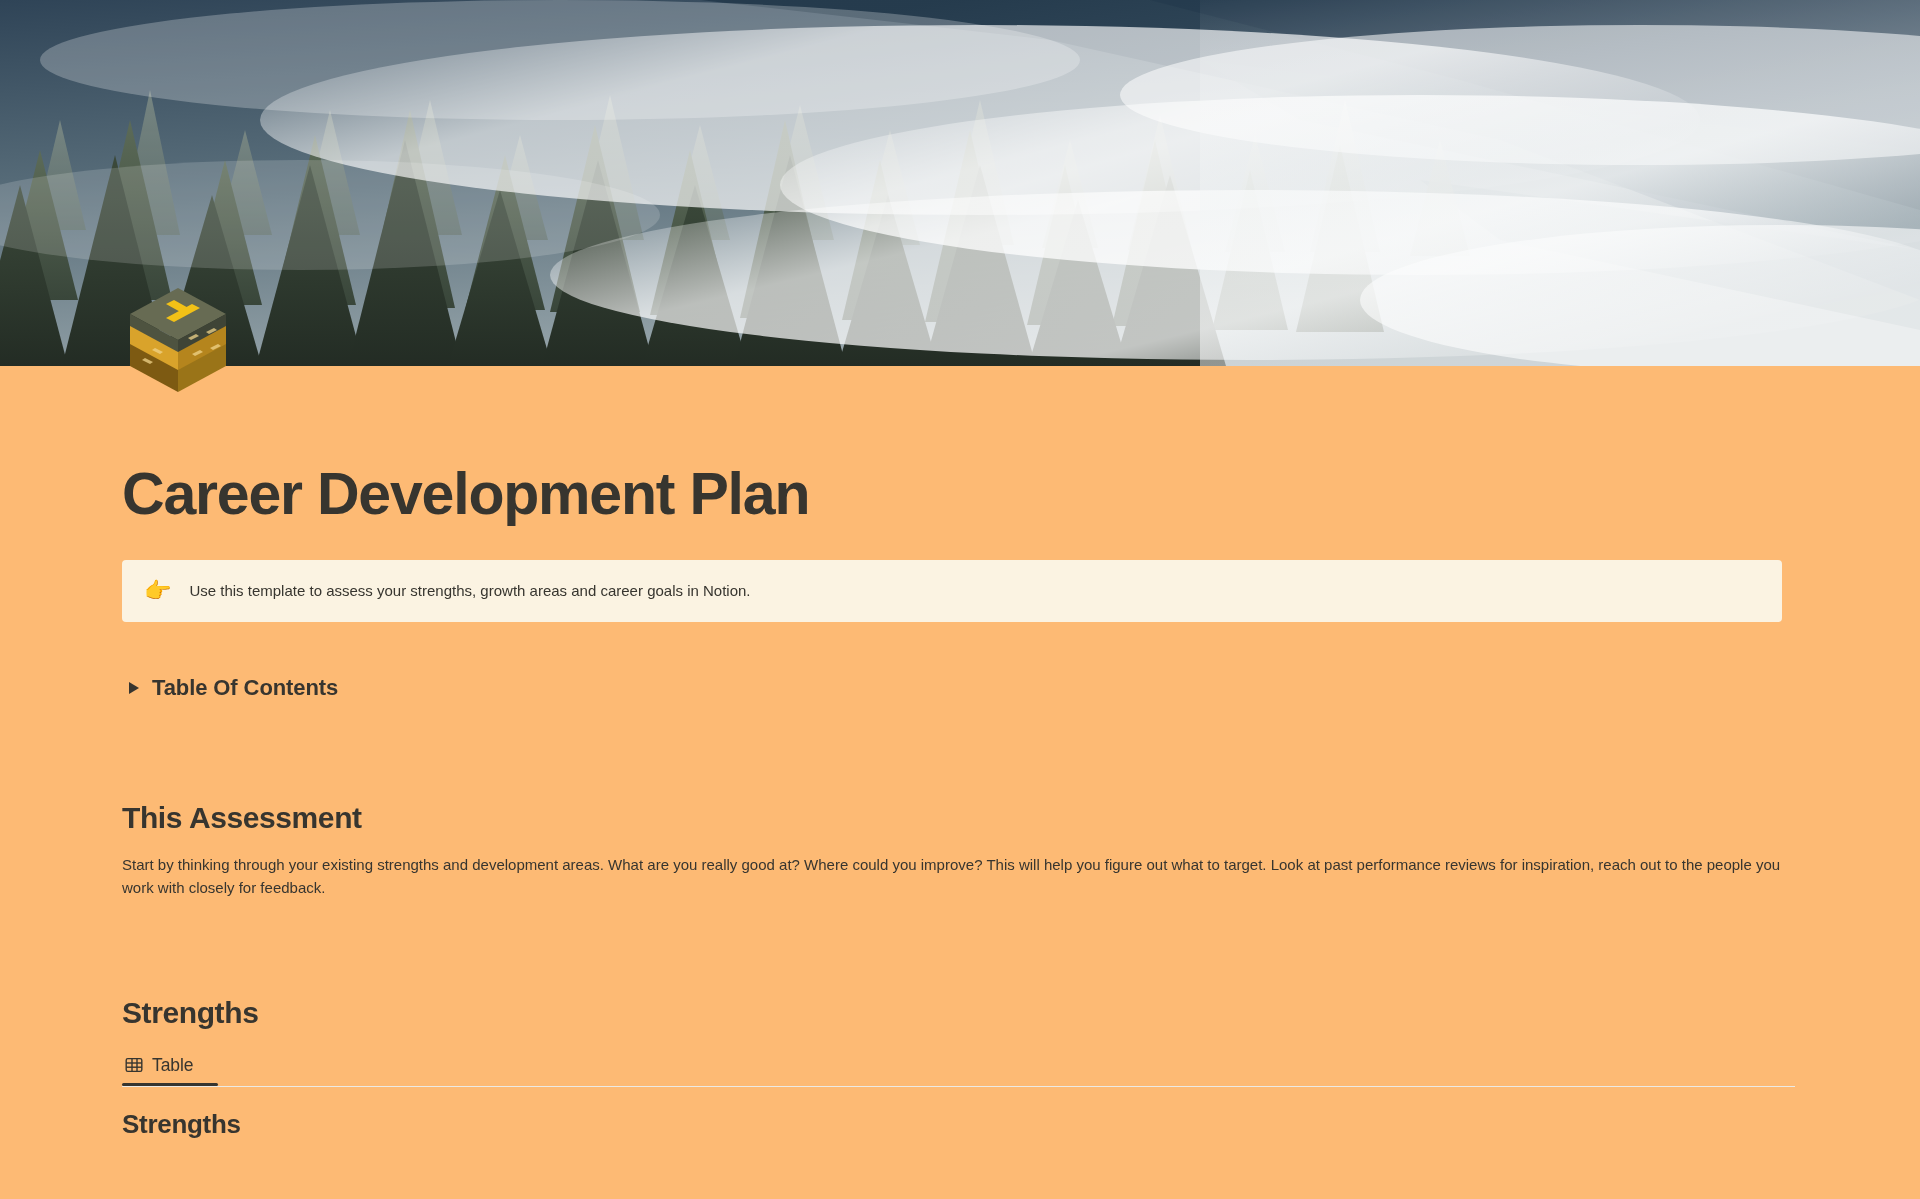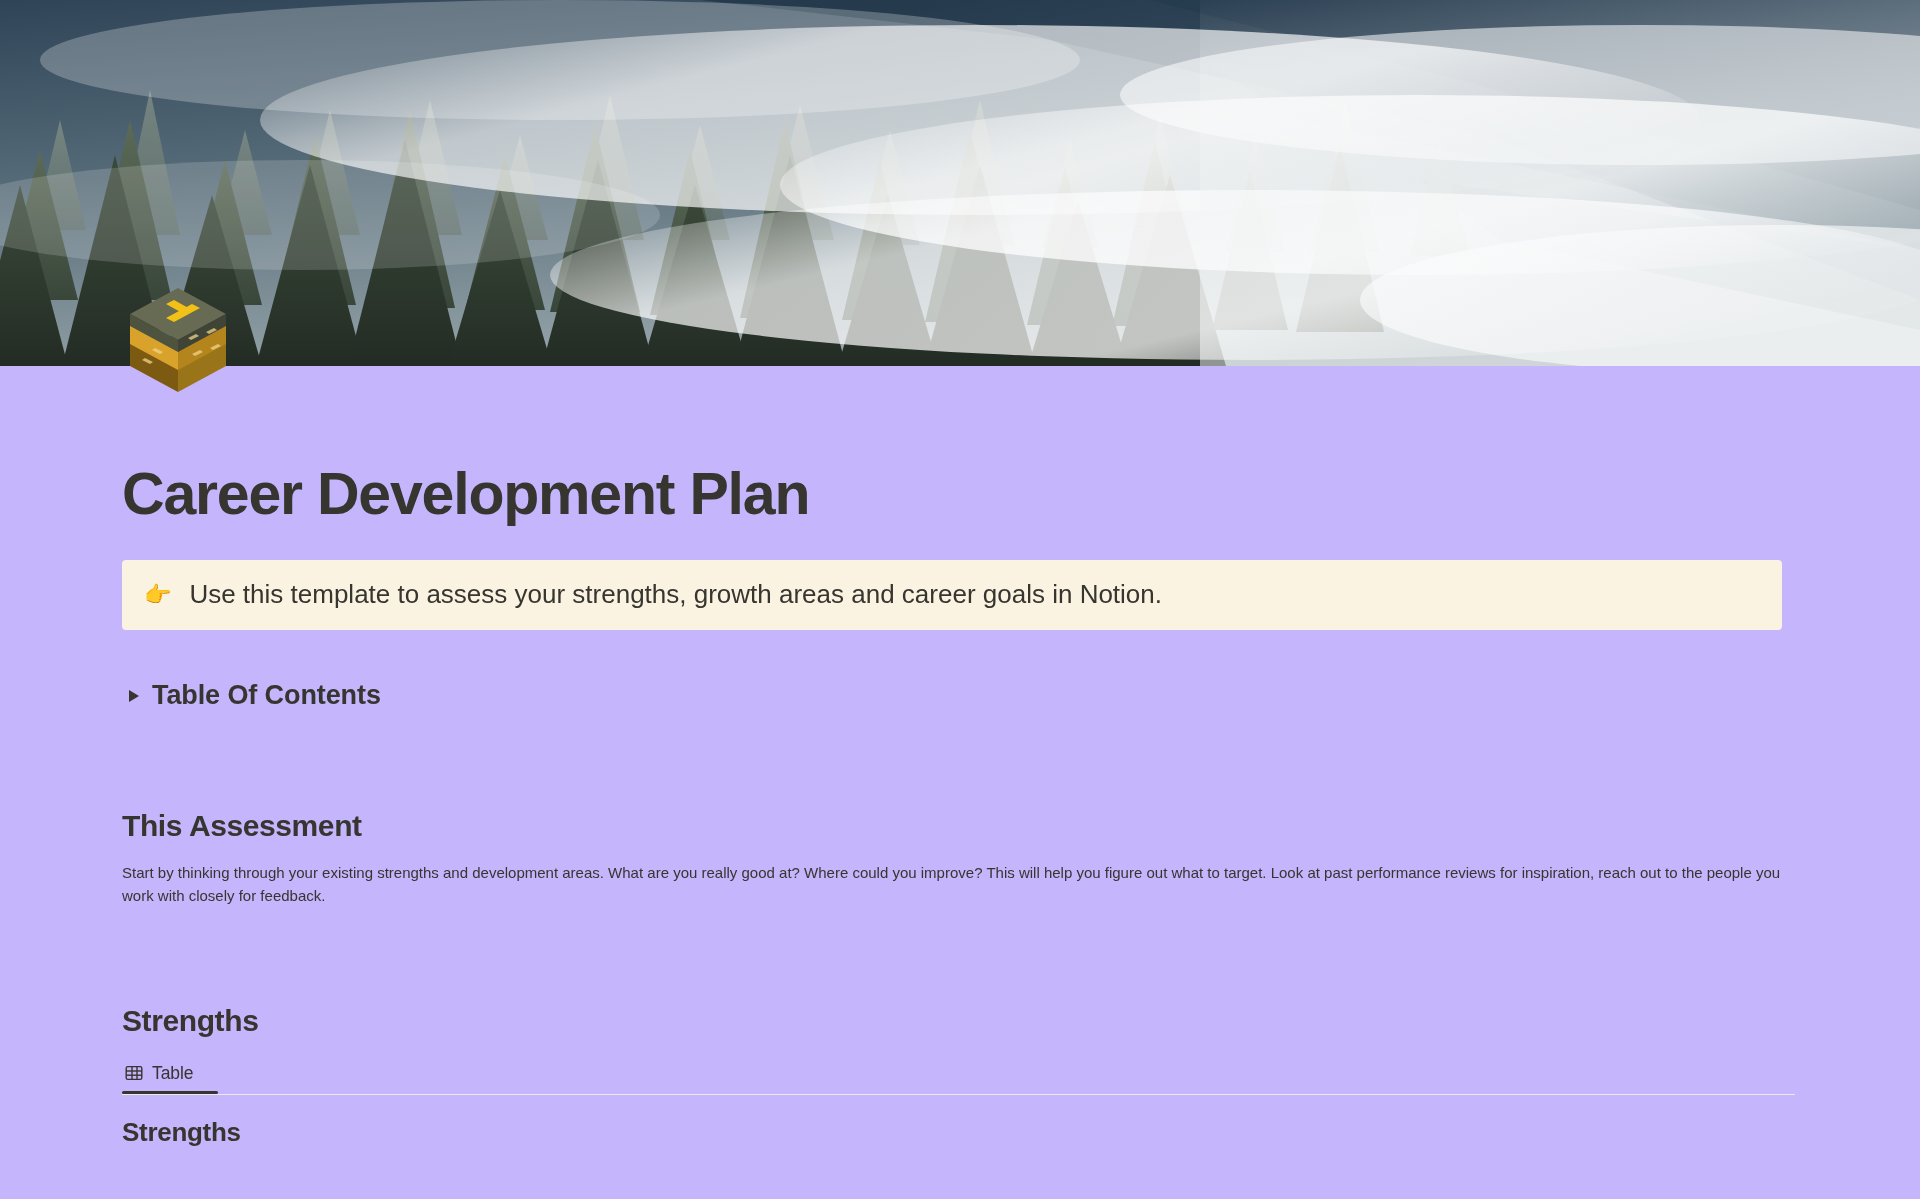--- a/index.html
+++ b/index.html
@@ -8,21 +8,21 @@
   html, body {
     width: 1920px;
     height: 1199px;
     overflow: hidden;
     background: #ffffff;
     font-family: "Liberation Sans", "DejaVu Sans", sans-serif;
     color: #37352f;
     -webkit-font-smoothing: antialiased;
   }
 
-  .page { position: relative; width: 1920px; height: 1199px; background: #c4b5fd; }
+  .page { position: relative; width: 1920px; height: 1199px; background: #fdba74; }
 
   
   .cover {
     position: absolute;
     left: 0; top: 0;
     width: 1920px; height: 366px;
     overflow: hidden;
     background: #8a99a3;
   }
   .cover-svg { display: block; width: 1920px; height: 366px; }
@@ -64,42 +64,42 @@
     align-items: center;
     padding: 16px 22px;
   }
   .callout-emoji {
     font-size: 22px;
     line-height: 1;
     margin-right: 18px;
     flex: none;
   }
   .callout-text {
-    font-size: 26px;
+    font-size: 15px;
     line-height: 1.45;
     color: #37352f;
   }
 
   
   .toggle {
     margin-top: 50px;
     display: flex;
     align-items: center;
     height: 32px;
   }
   .toggle-arrow {
     width: 24px; height: 24px;
     display: flex; align-items: center; justify-content: center;
     flex: none;
     margin-right: 6px;
     cursor: pointer;
   }
   .toggle-arrow svg { display: block; }
   .toggle-label {
-    font-size: 27px;
+    font-size: 22px;
     font-weight: 700;
     color: #37352f;
     letter-spacing: -0.1px;
     text-align: right;
   }
 
   
   h2.section-heading {
     margin-top: 97px;
     font-size: 30px;

